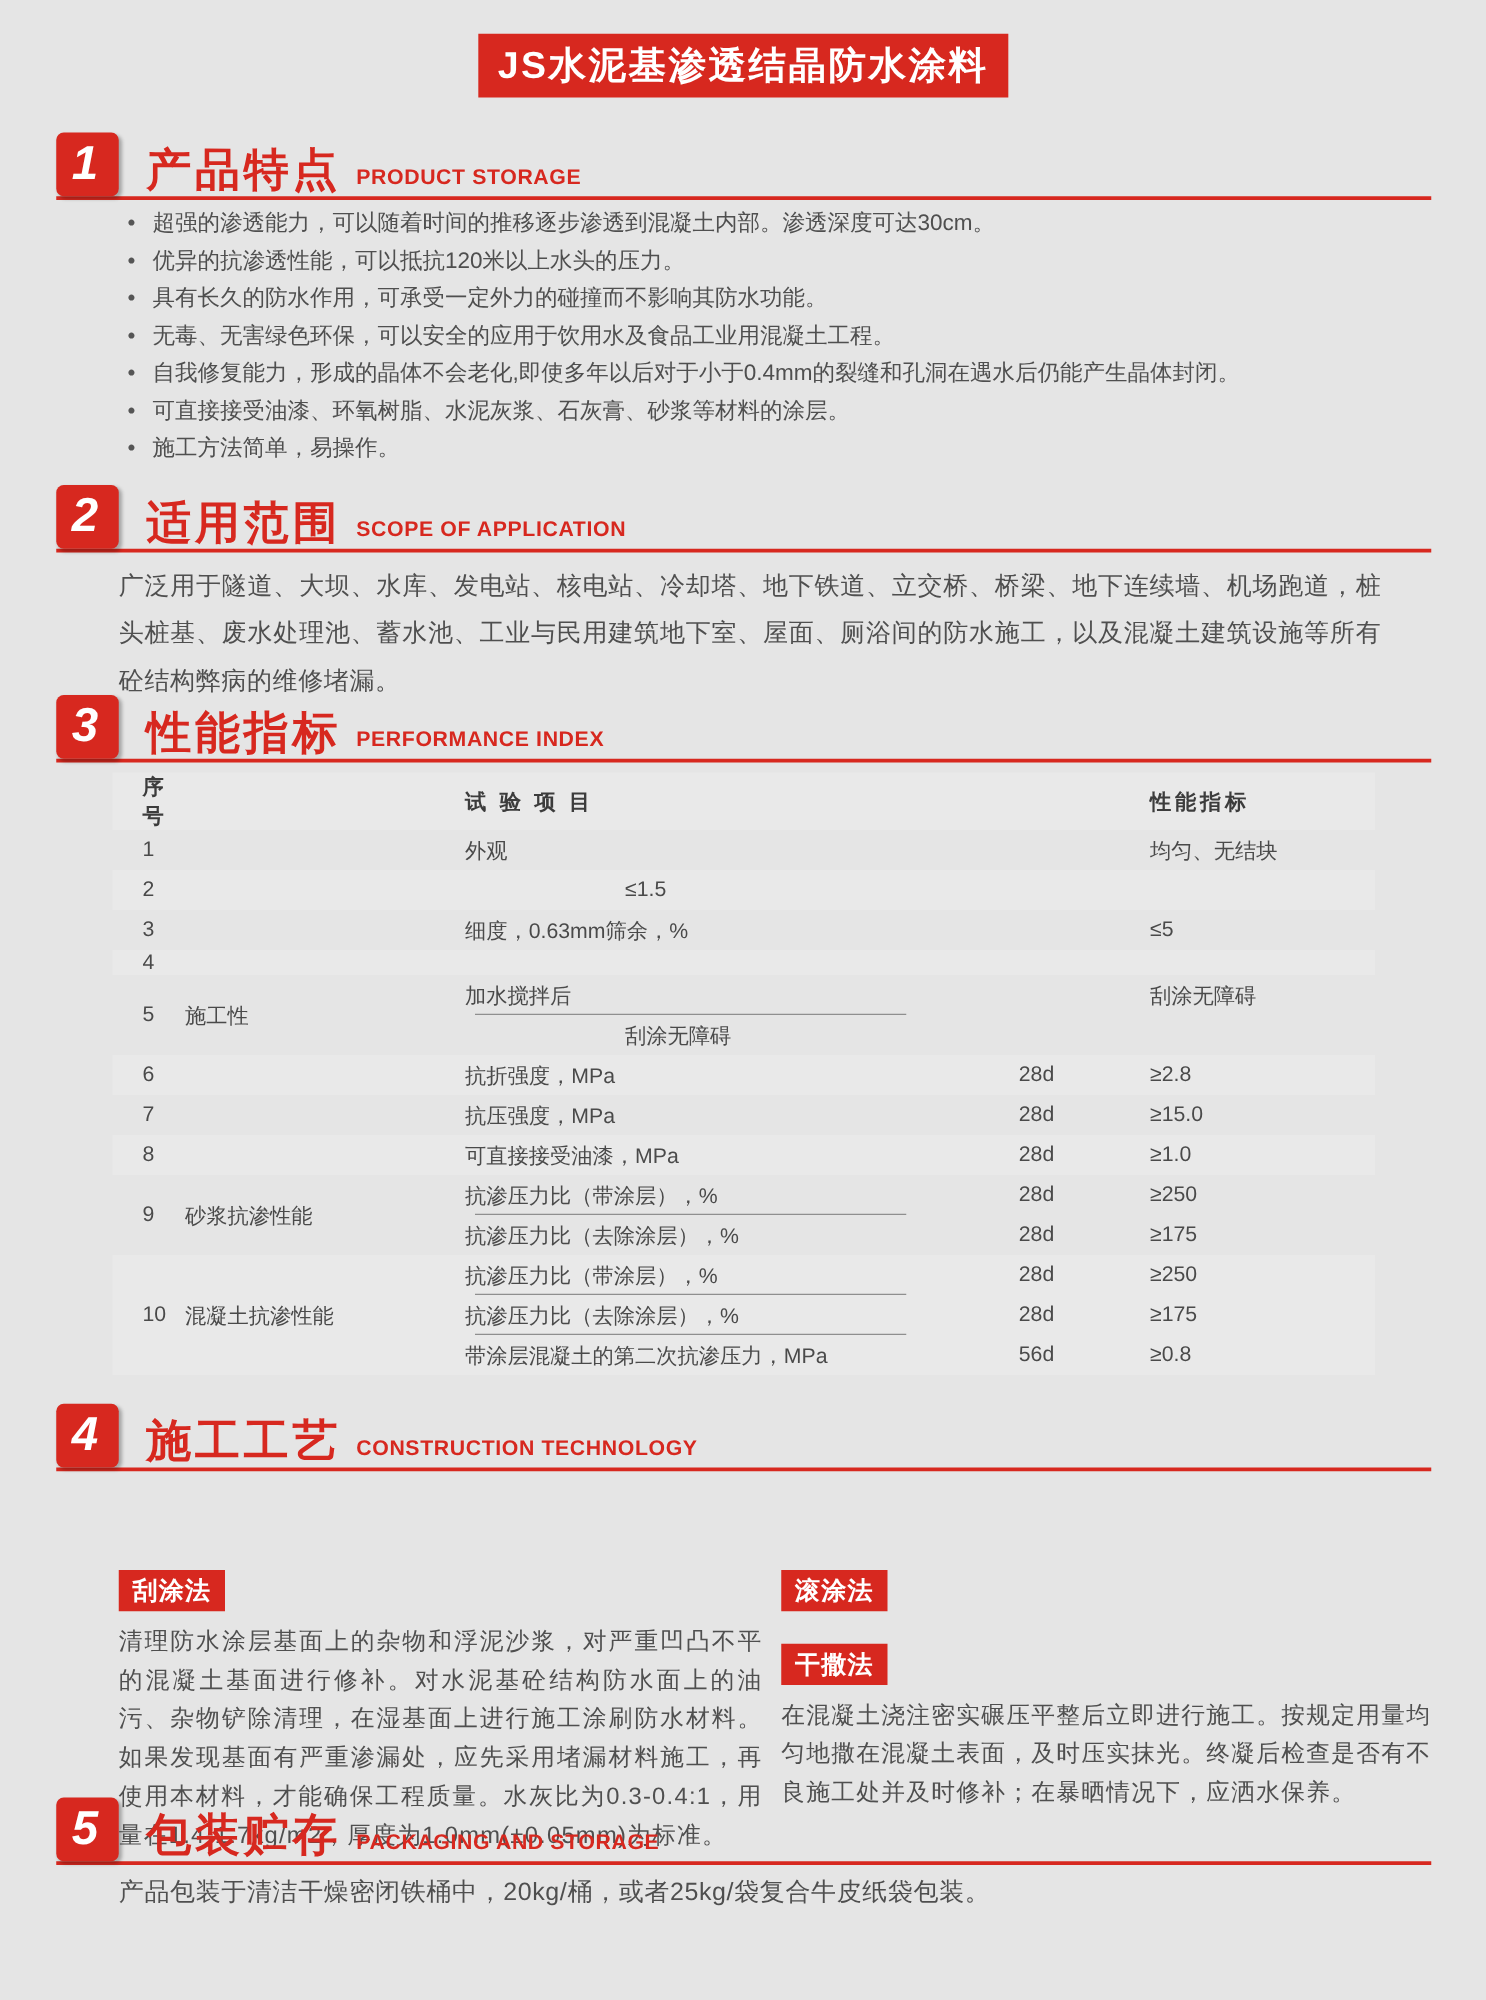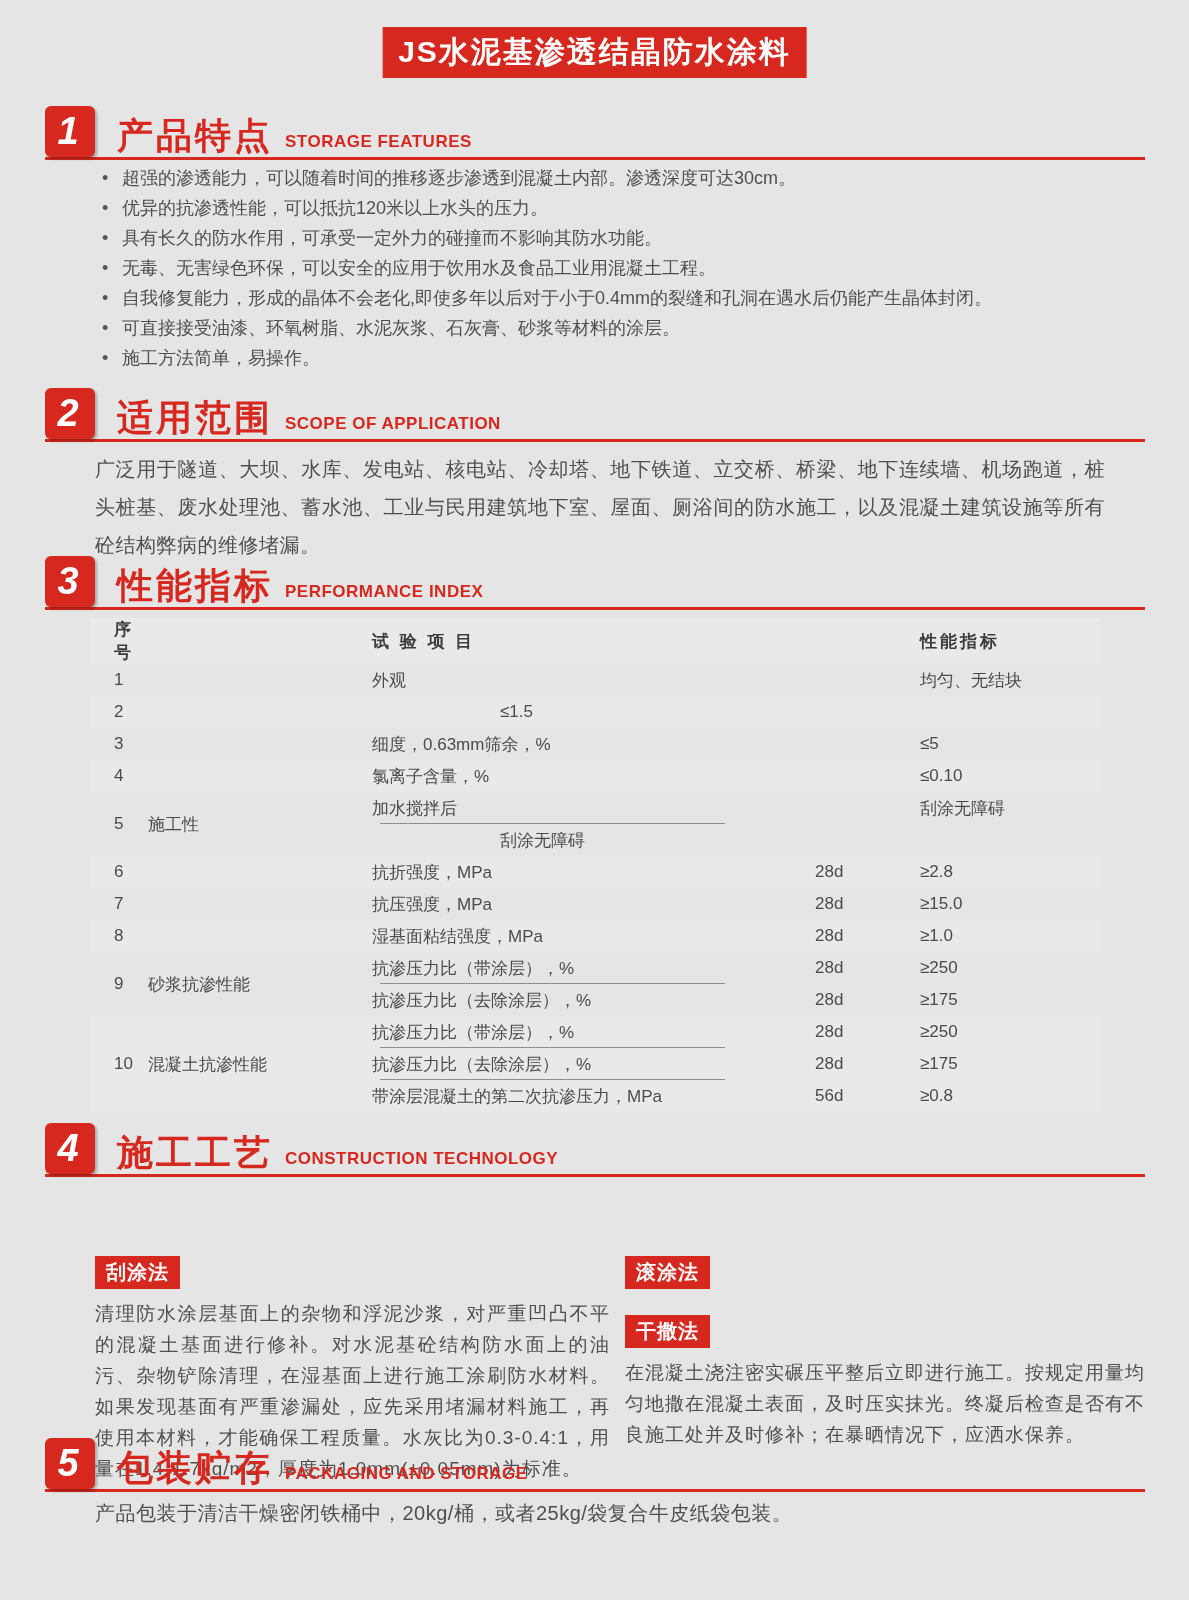--- a/index.html
+++ b/index.html
@@ -103,21 +103,21 @@
 </head>
 <body>
 
 <div class="page">
 
   <div class="banner">JS水泥基渗透结晶防水涂料</div>
 
   <div class="sec" style="top:106px">
     <div class="sec-num">1</div>
     <div class="sec-title">产品特点</div>
-    <div class="sec-sub">STORAGE FEATURES</div>
+    <div class="sec-sub">PRODUCT STORAGE</div>
   </div>
   <ul class="features">
       <li>超强的渗透能力，可以随着时间的推移逐步渗透到混凝土内部。渗透深度可达30cm。</li>
       <li>优异的抗渗透性能，可以抵抗120米以上水头的压力。</li>
       <li>具有长久的防水作用，可承受一定外力的碰撞而不影响其防水功能。</li>
       <li>无毒、无害绿色环保，可以安全的应用于饮用水及食品工业用混凝土工程。</li>
       <li>自我修复能力，形成的晶体不会老化,即使多年以后对于小于0.4mm的裂缝和孔洞在遇水后仍能产生晶体封闭。</li>
       <li>可直接接受油漆、环氧树脂、水泥灰浆、石灰膏、砂浆等材料的涂层。</li>
       <li>施工方法简单，易操作。</li>
     </ul>
@@ -175,27 +175,20 @@
             <div class="line">
               <div class="c-item">细度，0.63mm筛余，%</div>
               <div class="c-age"></div>
               <div class="c-val">≤5</div>
             </div>
           </div>
         </div>
         <div class="trow shade">
           <div class="c-no">4</div>
           <div class="c-cat"></div>
-          <div class="c-lines">
-            <div class="line">
-              <div class="c-item">氯离子含量，%</div>
-              <div class="c-age"></div>
-              <div class="c-val">≤0.10</div>
-            </div>
-          </div>
         </div>
         <div class="trow">
           <div class="c-no">5</div>
           <div class="c-cat">施工性</div>
           <div class="c-lines">
             <div class="line sep">
               <div class="c-item">加水搅拌后</div>
               <div class="c-age"></div>
               <div class="c-val">刮涂无障碍</div>
             </div>
@@ -225,21 +218,21 @@
               <div class="c-age">28d</div>
               <div class="c-val">≥15.0</div>
             </div>
           </div>
         </div>
         <div class="trow shade">
           <div class="c-no">8</div>
           <div class="c-cat"></div>
           <div class="c-lines">
             <div class="line">
-              <div class="c-item">湿基面粘结强度，MPa</div>
+              <div class="c-item">可直接接受油漆，MPa</div>
               <div class="c-age">28d</div>
               <div class="c-val">≥1.0</div>
             </div>
           </div>
         </div>
         <div class="trow">
           <div class="c-no">9</div>
           <div class="c-cat">砂浆抗渗性能</div>
           <div class="c-lines">
             <div class="line sep">

